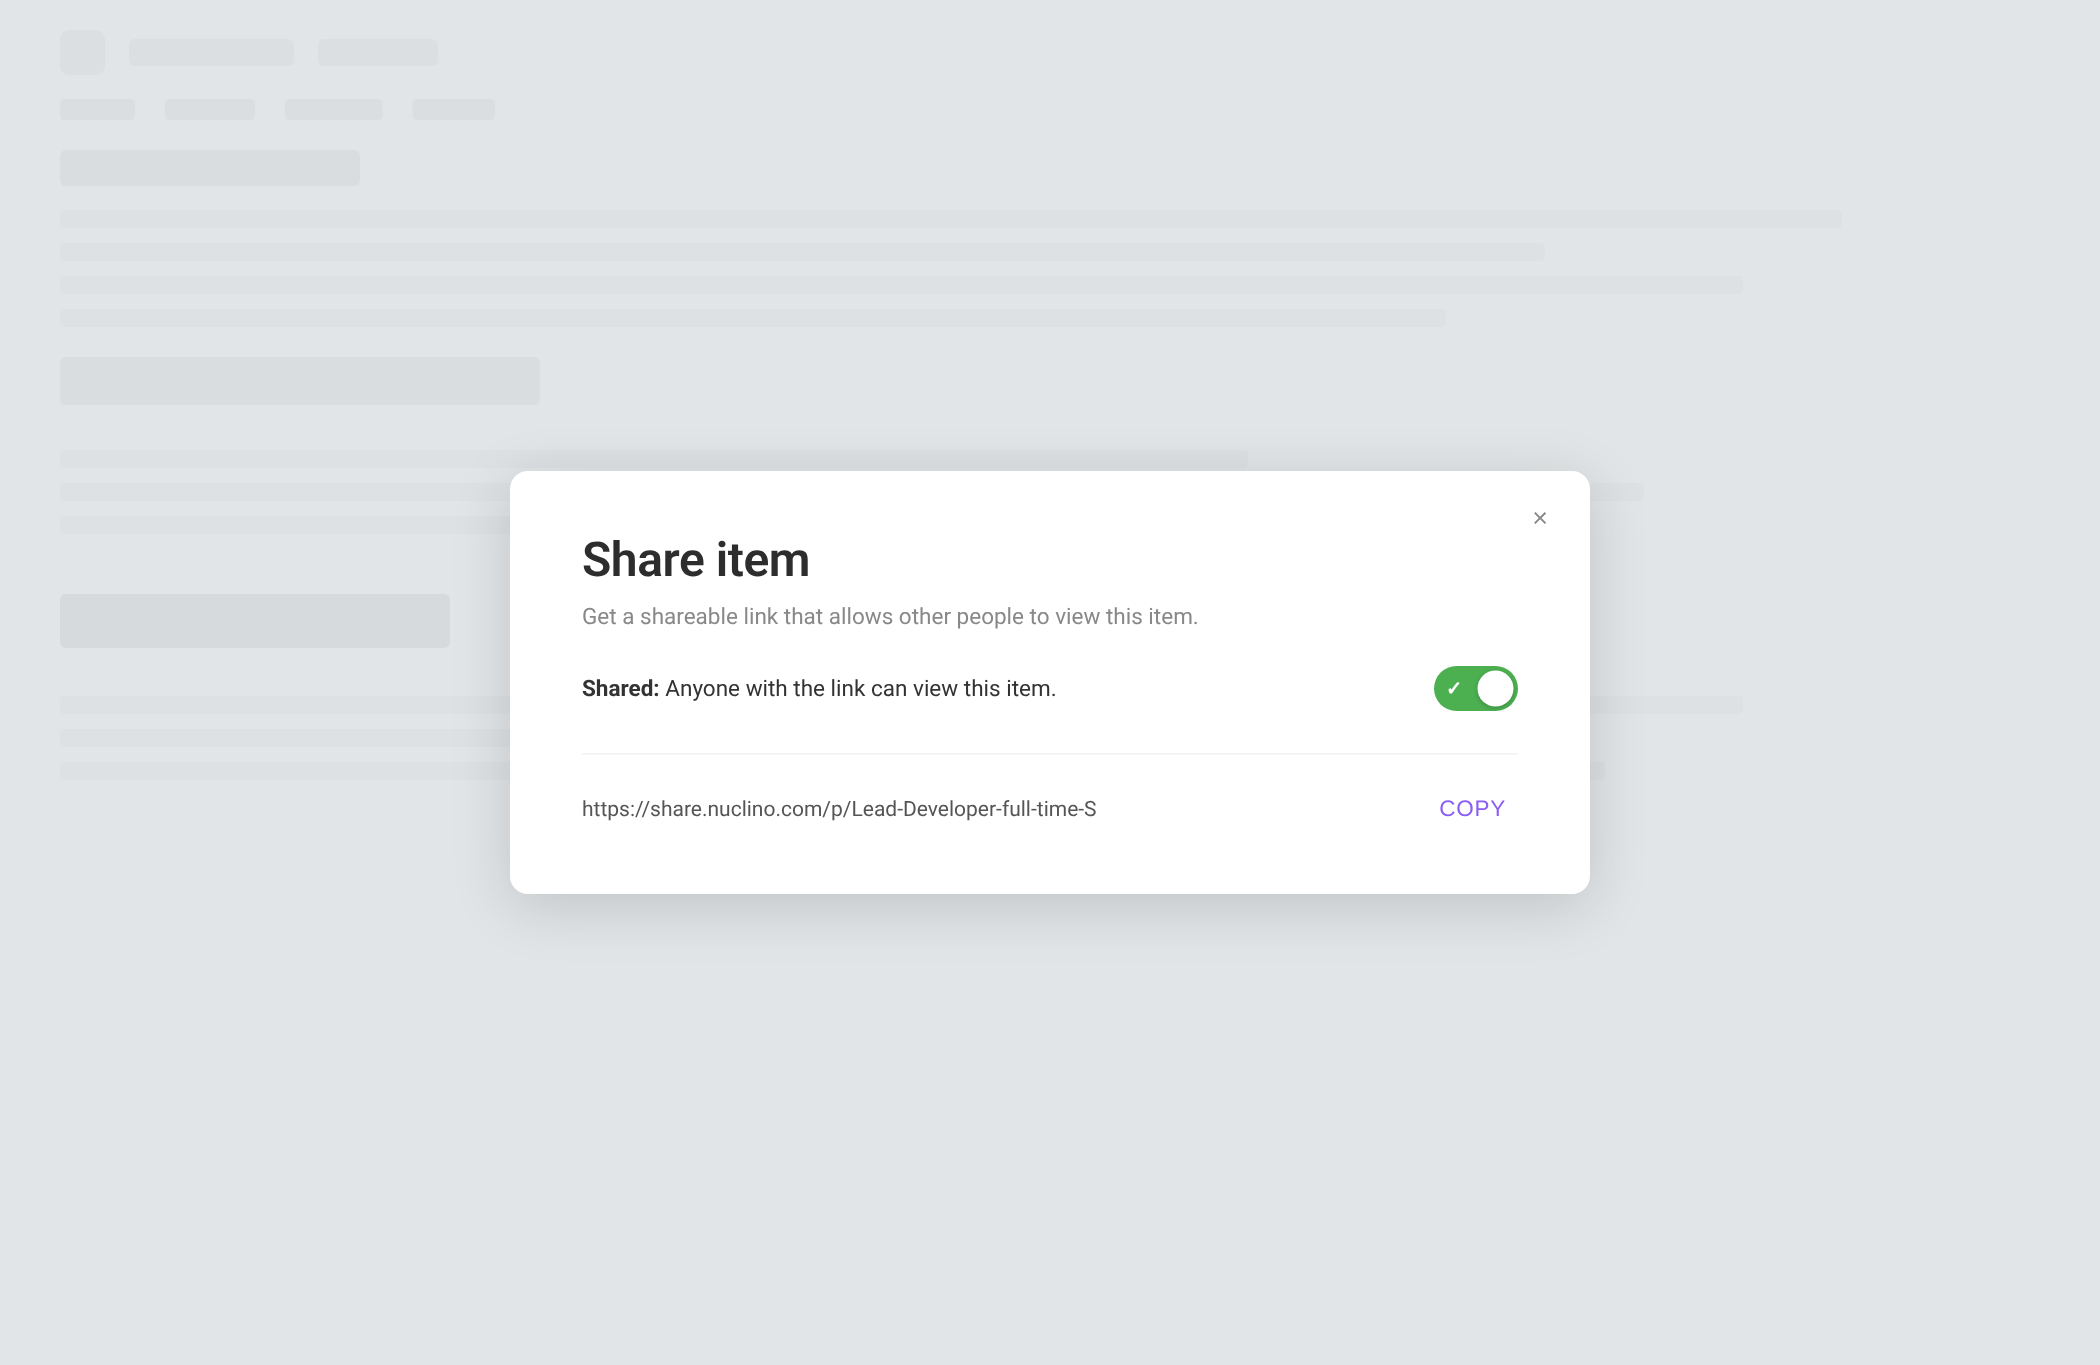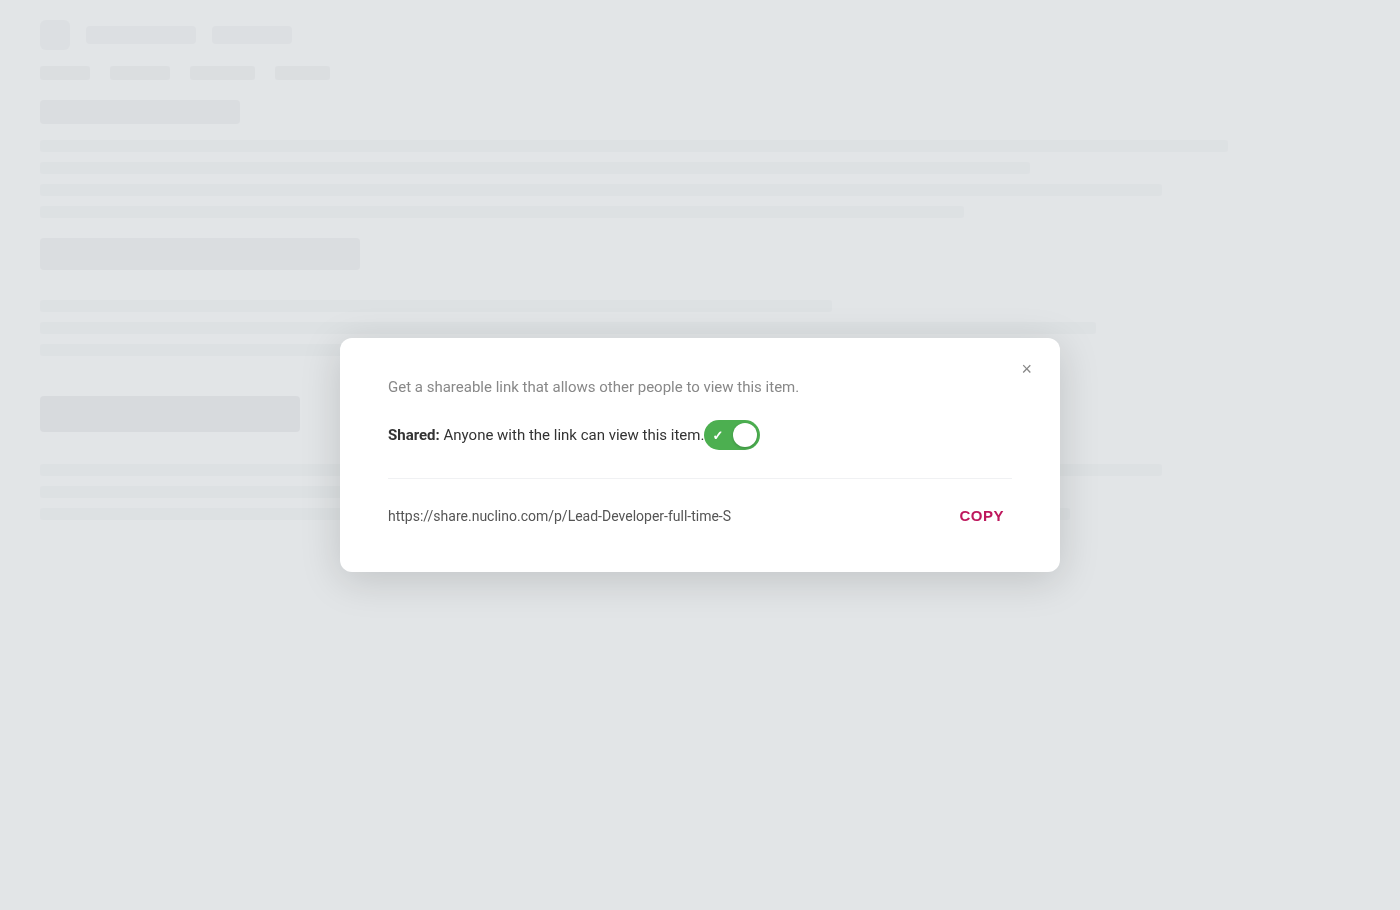--- a/index.html
+++ b/index.html
@@ -121,21 +121,21 @@
 
     .modal-subtitle {
       font-size: 15px;
       color: #888;
       margin-bottom: 24px;
     }
 
     .share-row {
       display: flex;
       align-items: center;
-      justify-content: flex-start;
+      justify-content: space-between;
       margin-bottom: 28px;
     }
 
     .share-label {
       font-size: 15px;
       color: #333;
     }
 
     .share-label strong {
       font-weight: 700;
@@ -193,23 +193,23 @@
       flex: 1;
       overflow: hidden;
       text-overflow: ellipsis;
       white-space: nowrap;
     }
 
     .copy-btn {
       background: none;
       border: none;
       cursor: pointer;
-      color: #be185d;
+      color: #8b5cf6;
       font-size: 15px;
-      font-weight: 700;
+      font-weight: 400;
       letter-spacing: 0.5px;
       padding: 4px 8px;
       flex-shrink: 0;
     }
   </style>
 </head>
 <body>
 
 <div class="bg-content">
   <div class="bg-topbar">
@@ -247,20 +247,21 @@
     <div class="bg-line" style="width:78%;"></div>
   </div>
 </div>
 
 <div class="overlay">
 
   <div class="modal" role="dialog">
 
     <button class="modal-close">×</button>
 
+    <h1 class="modal-title">Share item</h1>
     <p class="modal-subtitle">Get a shareable link that allows other people to view this item.</p>
 
     <div class="share-row">
       <span class="share-label">
         <strong>Shared:</strong><span> Anyone with the link can view this item.</span>
       </span>
 
       <div class="toggle-container">
         <div class="toggle-track">
           <span class="toggle-check">✓</span>

